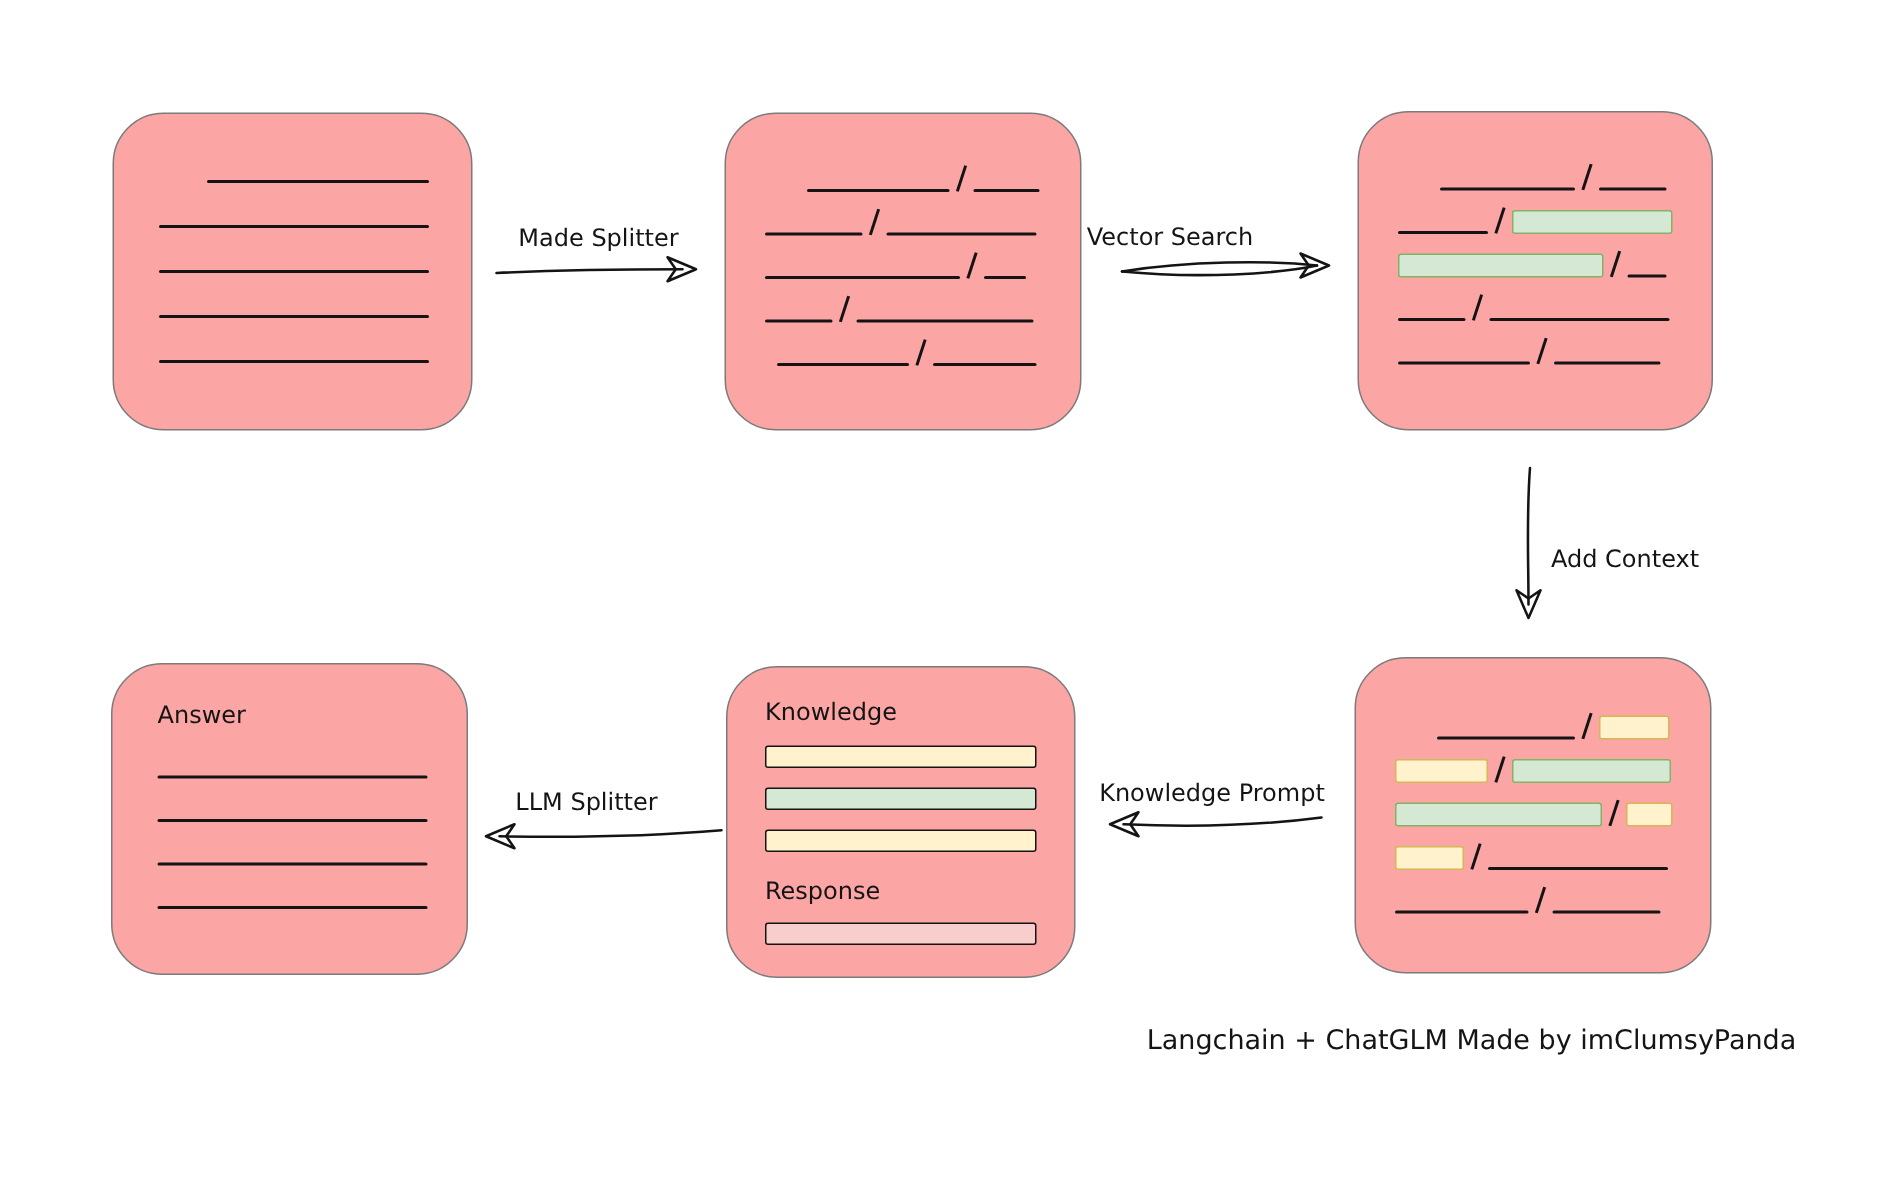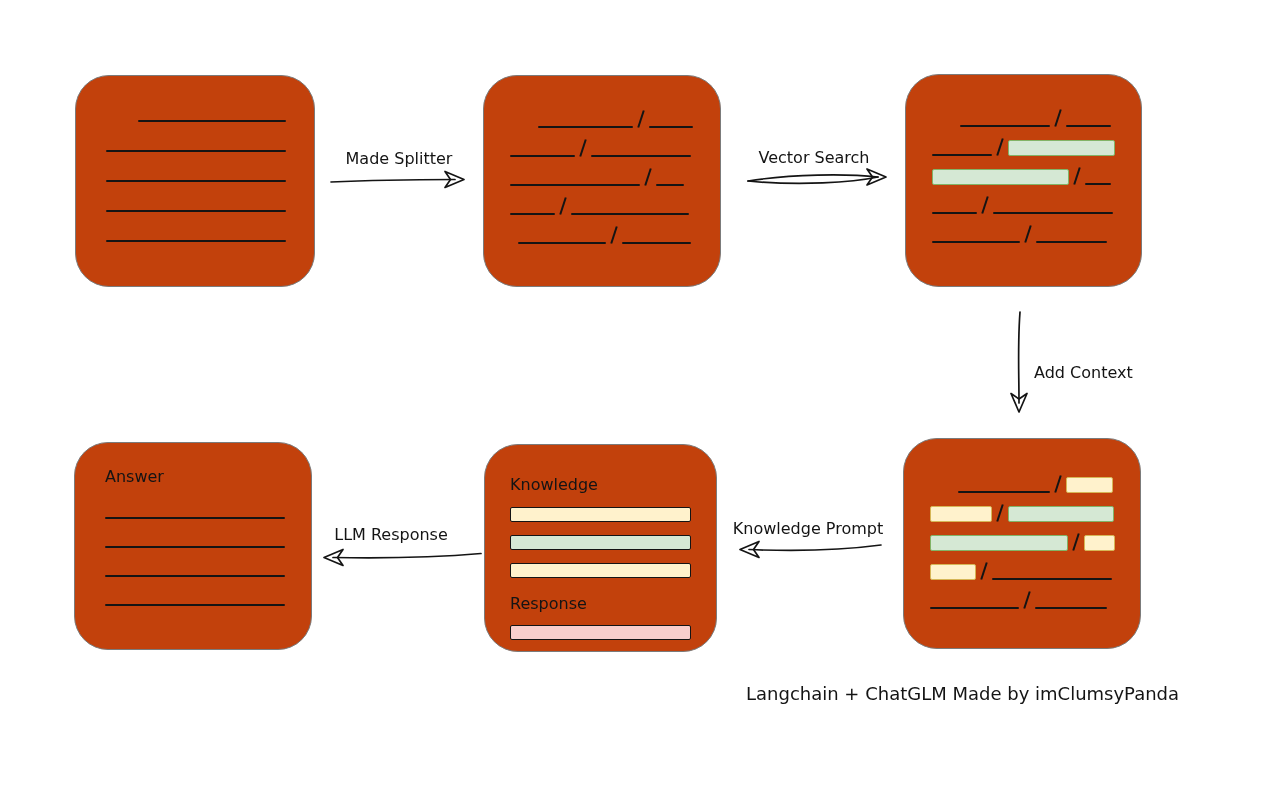--- a/index.html
+++ b/index.html
@@ -2,21 +2,21 @@
 <html><head>
 <meta charset="utf-8">
 <style>
   html,body{margin:0;padding:0;background:#ffffff;}
   .stage{
     position:relative;width:1262px;height:792px;overflow:hidden;
     background:#ffffff;color:#141414;
     font-family:"DejaVu Sans","Liberation Sans",sans-serif;
   }
   .panel{
-    position:absolute;box-sizing:border-box;background:#c2410c;
+    position:absolute;box-sizing:border-box;background:#fca5a5;
     border:1.6px solid #7b7b7b;border-radius:34px;
   }
   #panel-source {left:75px; top:75px; width:240px;height:212px;padding:44px 30px 0;}
   #panel-split  {left:483px;top:75px; width:238px;height:212px;padding:23px 26px 0;}
   #panel-matched{left:905px;top:74px; width:237px;height:213px;padding:23px 26px 0;}
   #panel-context{left:903px;top:438px;width:238px;height:211px;padding:25px 26px 0;}
   #panel-prompt {left:484px;top:444px;width:233px;height:208px;padding:20px 25px 0;}
   #panel-answer {left:74px; top:442px;width:238px;height:208px;padding:24px 30px 0;}
 
   .hline{height:2px;background:#141414;margin-bottom:28px;border-radius:1px;}
@@ -24,32 +24,32 @@
 
   .chunkrow{height:29px;display:flex;align-items:flex-end;}
   .seg-line{height:2px;background:#141414;border-radius:1px;}
   .slash{width:2px;height:18px;background:#141414;transform:rotate(18deg);margin:0 7px;flex:none;}
   .chip{height:16px;box-sizing:border-box;border:1.6px solid;border-radius:2px;flex:none;}
   .c-green {background:#d5e8d4;border-color:#82b366;}
   .c-yellow{background:#fff2cc;border-color:#d6b656;}
   .c-red   {background:#f8cecc;border-color:#b85450;}
 
   .panel-label{font-size:16px;line-height:20px;font-weight:400;}
-  .lbl-knowledge{margin-bottom:12px;margin-top:10px;}
+  .lbl-knowledge{margin-bottom:12px;}
   .lbl-question{margin-top:16px;margin-bottom:11px;}
   .lbl-answer{margin-bottom:30px;}
   .bar{height:15px;width:100%;box-sizing:border-box;border:1.6px solid;border-radius:2px;margin-bottom:13px;}
 
   .arrow-label{position:absolute;font-size:16px;line-height:19px;white-space:nowrap;}
   #lbl-splitter{left:333px;top:149px;width:132px;text-align:center;}
-  #lbl-vector  {left:743px;top:148px;width:142px;text-align:center;}
+  #lbl-vector  {left:709px;top:148px;width:142px;text-align:center;}
   #lbl-context {left:1034px;top:363px;}
   #lbl-generate{left:731px;top:519px;width:154px;text-align:center;}
   #lbl-llm     {left:324px;top:525px;width:134px;text-align:center;}
-  #caption{position:absolute;left:746px;top:683px;width:470px;text-align:left;font-size:18px;}
+  #caption{position:absolute;left:746px;top:683px;width:470px;text-align:center;font-size:18px;}
 
   #arrow-layer{position:absolute;left:0;top:0;width:1262px;height:792px;pointer-events:none;}
   #arrow-layer path{stroke:#141414;stroke-width:1.7;fill:none;stroke-linecap:round;stroke-linejoin:round;}
 </style>
 </head>
 <body>
 
 <div class="stage">
 
   <div class="panel" id="panel-source">
@@ -193,16 +193,16 @@
     <g>
       <path d="M481,553.5 C440,557 385,558.5 333,557.5"></path>
       <path d="M324,557.5 L343,549.5 L337.5,557.5 L343,565.5 Z"></path>
     </g>
   </svg>
 
   <div class="arrow-label" id="lbl-splitter">Made Splitter</div>
   <div class="arrow-label" id="lbl-vector">Vector Search</div>
   <div class="arrow-label" id="lbl-context">Add Context</div>
   <div class="arrow-label" id="lbl-generate">Knowledge Prompt</div>
-  <div class="arrow-label" id="lbl-llm">LLM Response</div>
+  <div class="arrow-label" id="lbl-llm">LLM Splitter</div>
 
   <div id="caption">Langchain + ChatGLM Made by imClumsyPanda</div>
 </div>
 
 </body></html>

